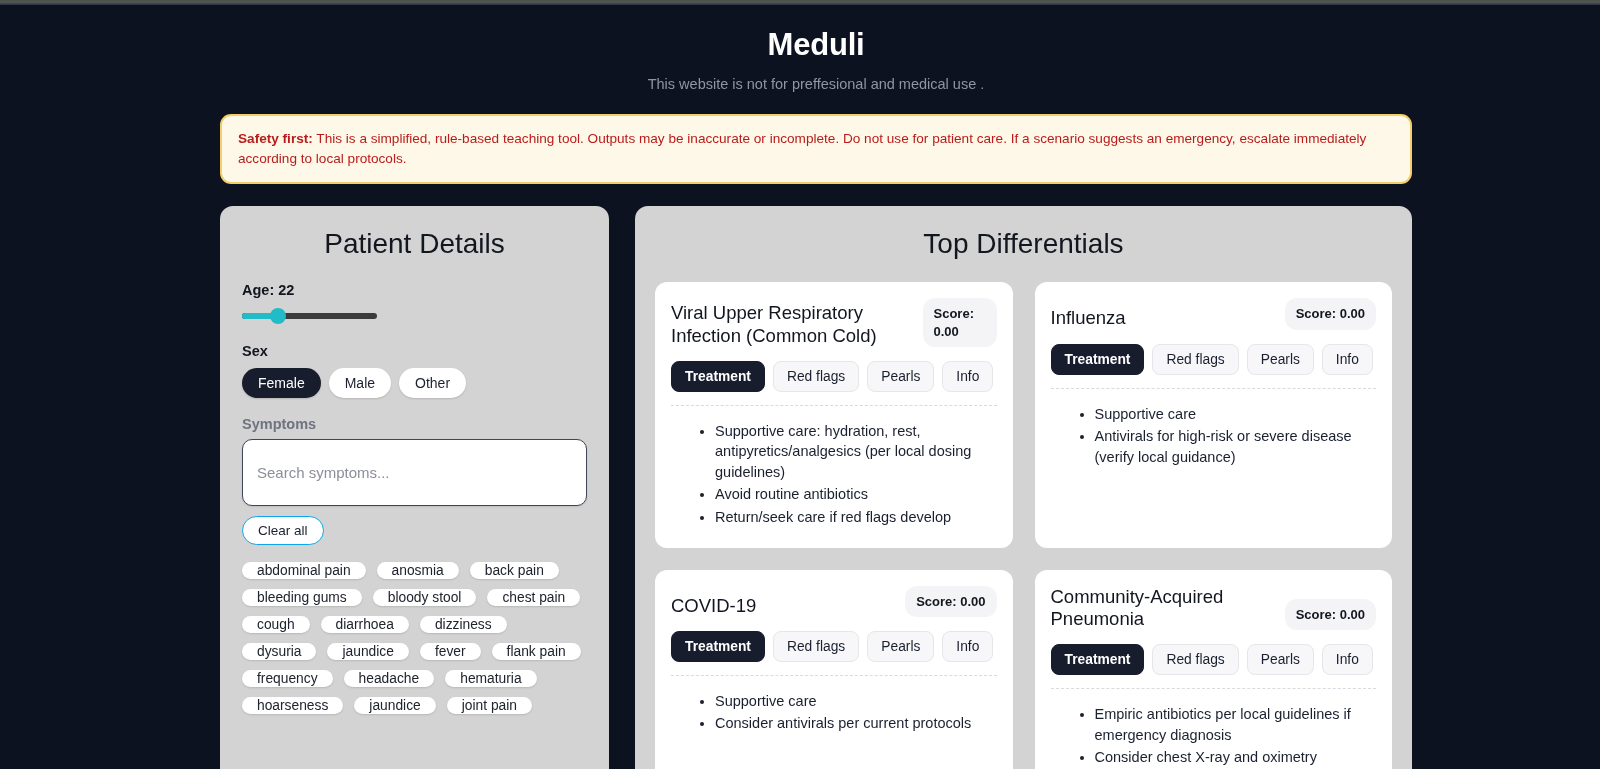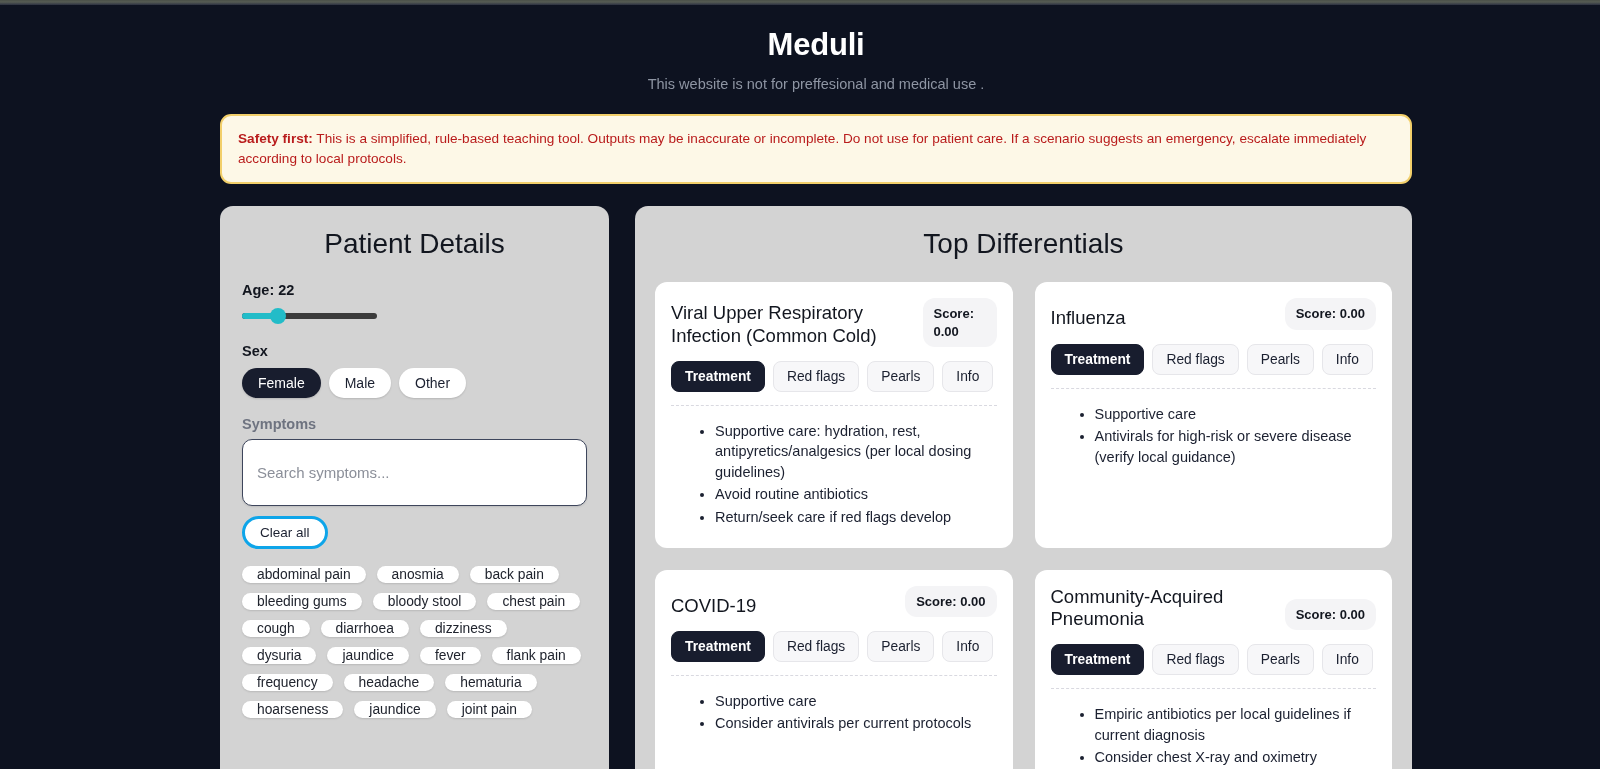--- a/index.html
+++ b/index.html
@@ -126,21 +126,21 @@
     font-family: inherit;
     color: #1b2030;
     outline: none;
     box-shadow: 0 1px 2px rgba(0,0,0,.10);
   }
   .search-input::placeholder { color: #8b8f99; }
 
   .clear-btn {
     margin-top: 10px;
     background: #ffffff;
-    border: 3px solid #0ea5e9;
+    border: 1px solid #0ea5e9;
     border-radius: 999px;
     padding: 6px 15px;
     font-size: 13.5px;
     font-family: inherit;
     color: #1b2030;
     cursor: pointer;
   }
 
   .chips {
     display: flex; flex-wrap: wrap; gap: 10px 11px;
@@ -344,21 +344,21 @@
               <div class="score-pill">Score: 0.00</div>
             </div>
             <div class="tabs">
               <button class="tab active">Treatment</button>
               <button class="tab">Red flags</button>
               <button class="tab">Pearls</button>
               <button class="tab">Info</button>
             </div>
             <div class="divider"></div>
             <ul class="bullets">
-              <li>Empiric antibiotics per local guidelines if current diagnosis</li>
+              <li>Empiric antibiotics per local guidelines if emergency diagnosis</li>
               <li>Consider chest X-ray and oximetry</li>
             </ul>
           </article>
         </div>
     </section>
 
   </div>
 </div>
 
 </body></html>

